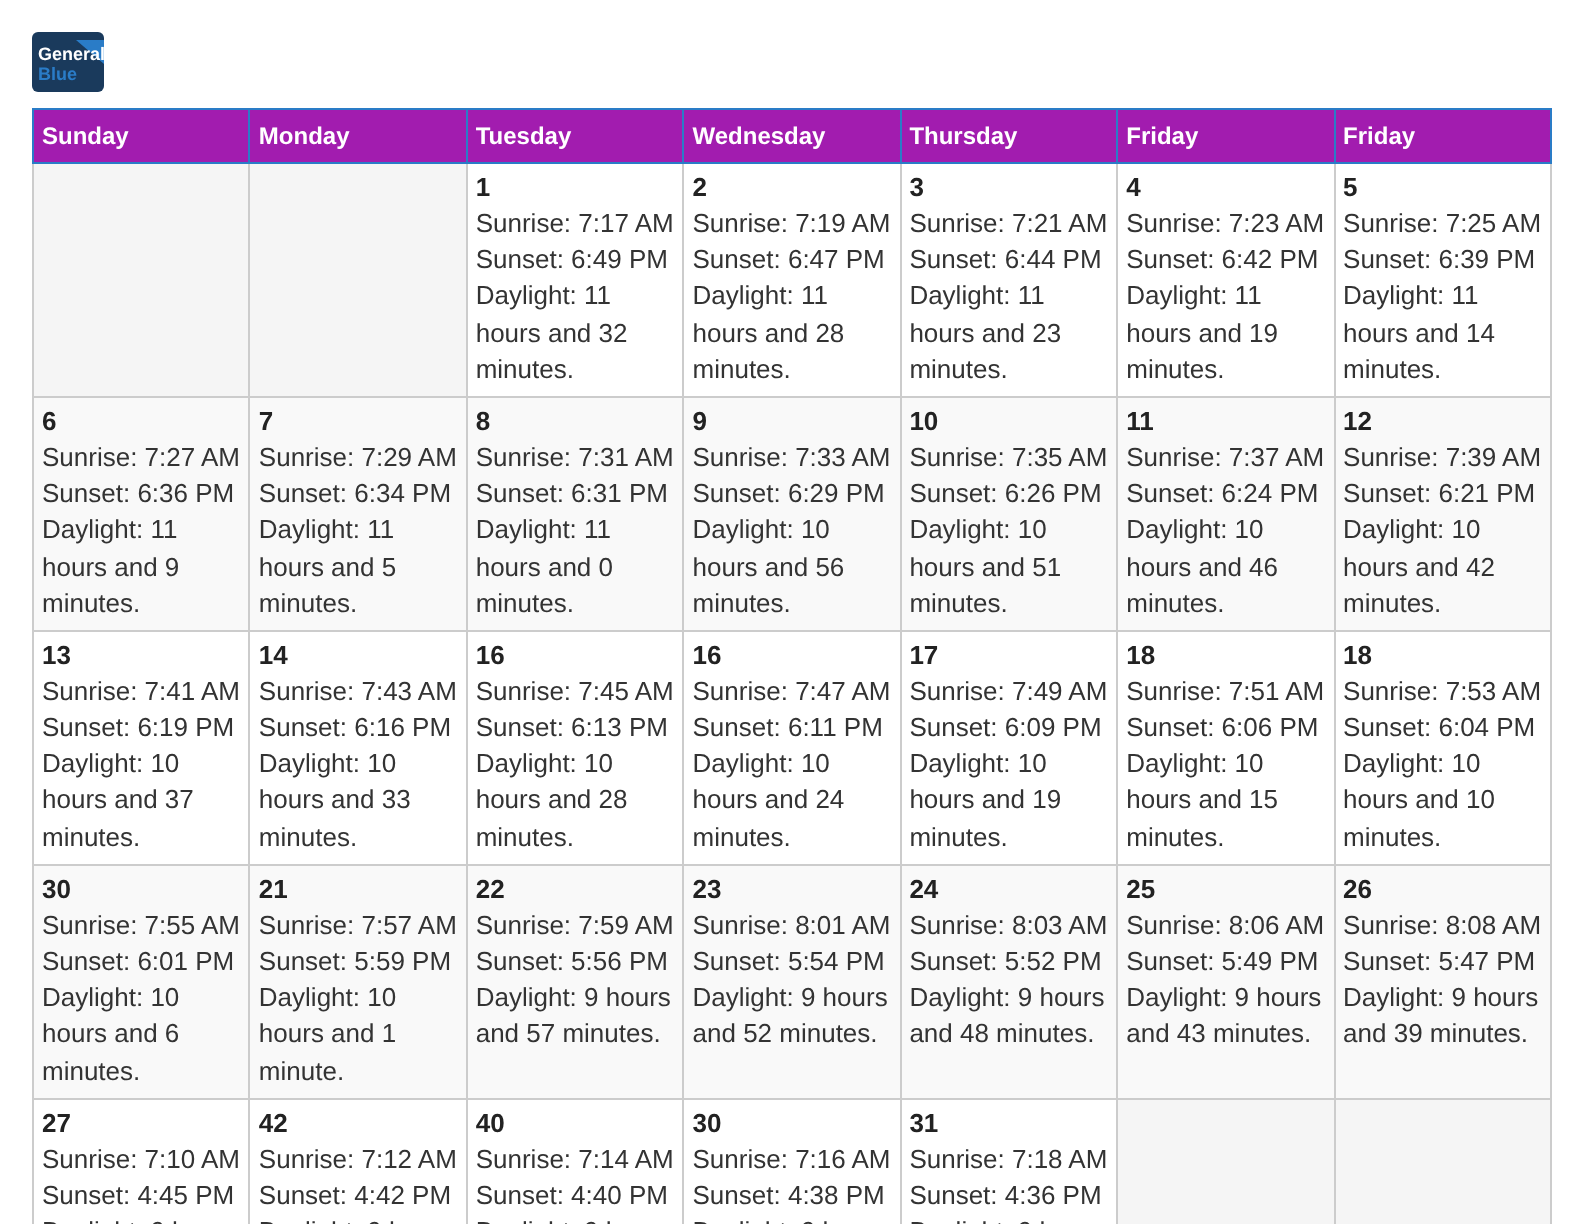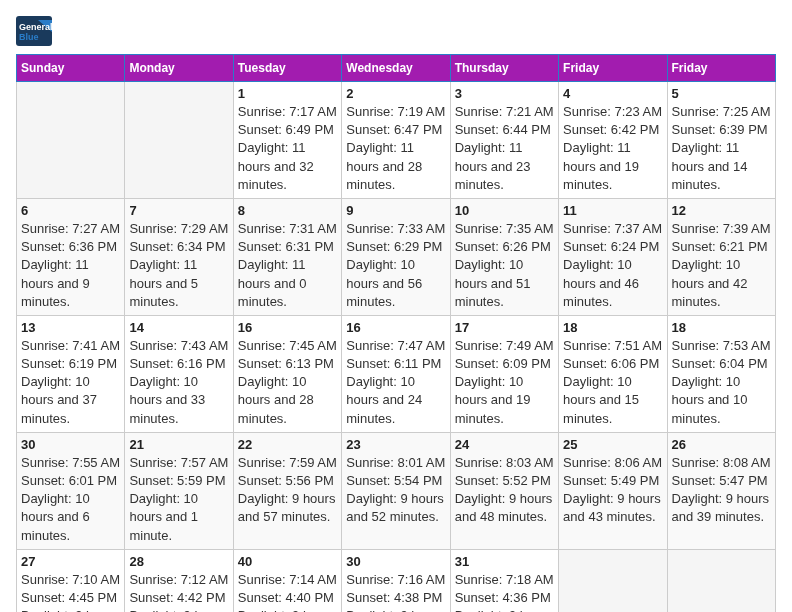--- a/index.html
+++ b/index.html
@@ -222,21 +222,21 @@
           <span class="day-number">26</span>
           <div class="day-info">Sunrise: 8:08 AM<br>Sunset: 5:47 PM<br>Daylight: 9 hours and 39 minutes.</div>
         </td>
       </tr>
       <tr>
         <td>
           <span class="day-number">27</span>
           <div class="day-info">Sunrise: 7:10 AM<br>Sunset: 4:45 PM<br>Daylight: 9 hours and 34 minutes.</div>
         </td>
         <td>
-          <span class="day-number">28</span>
+          <span class="day-number">42</span>
           <div class="day-info">Sunrise: 7:12 AM<br>Sunset: 4:42 PM<br>Daylight: 9 hours and 30 minutes.</div>
         </td>
         <td>
           <span class="day-number">40</span>
           <div class="day-info">Sunrise: 7:14 AM<br>Sunset: 4:40 PM<br>Daylight: 9 hours and 26 minutes.</div>
         </td>
         <td>
           <span class="day-number">30</span>
           <div class="day-info">Sunrise: 7:16 AM<br>Sunset: 4:38 PM<br>Daylight: 9 hours and 21 minutes.</div>
         </td>

